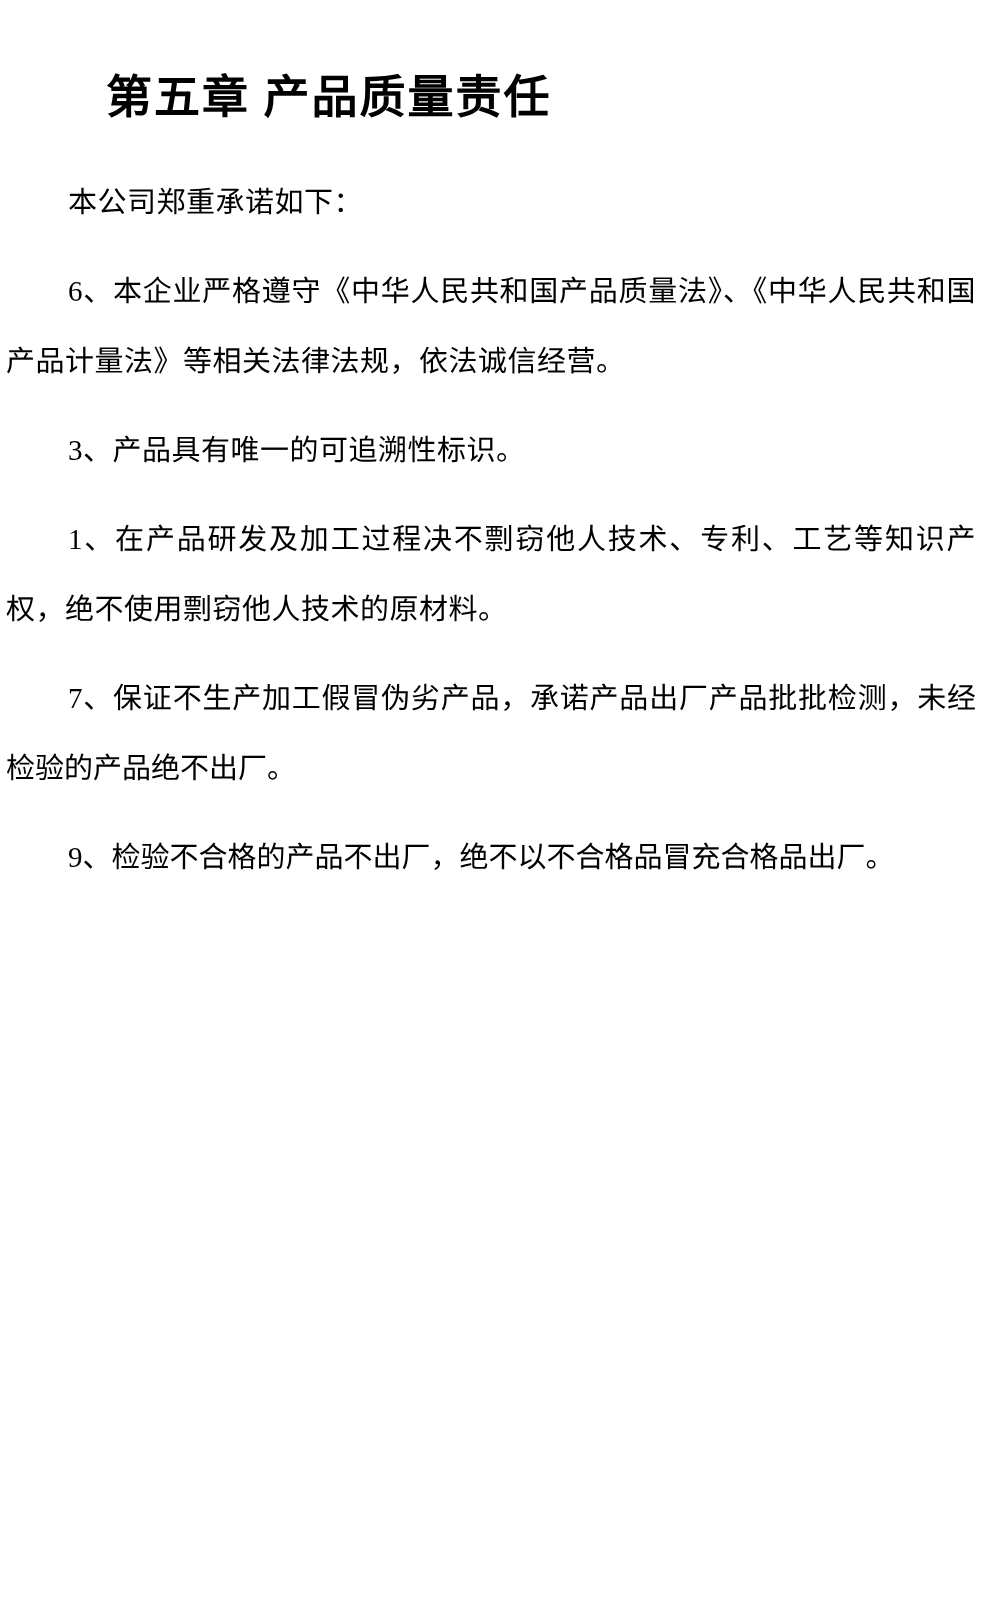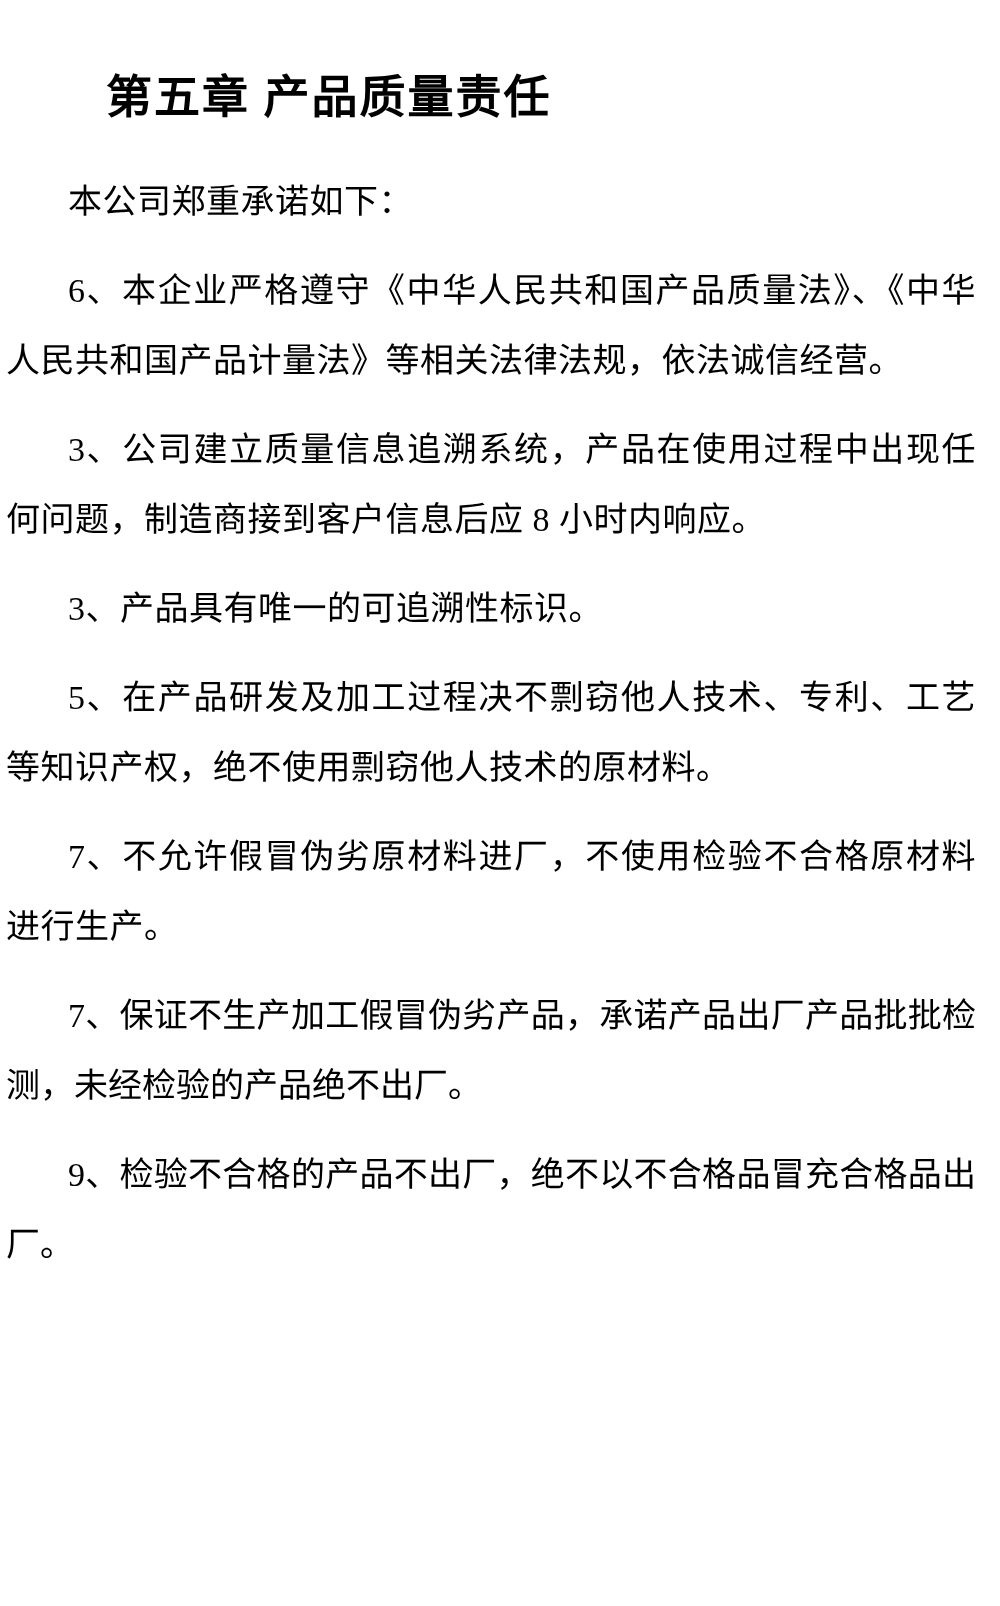--- a/index.html
+++ b/index.html
@@ -23,40 +23,38 @@
   }
   .chapter-title {
     font-size: 46px;
     font-weight: bold;
     line-height: 1.15;
     margin: 0 0 42px 100px;
     letter-spacing: 2px;
     white-space: nowrap;
   }
   .doc-paragraph {
-    font-size: 34px;
+    font-size: 29px;
     line-height: 70px;
     text-align: justify;
     text-indent: 62px;
     margin: 19px 0;
     letter-spacing: 0.5px;
   }
   
   .doc-paragraph.condensed {
     letter-spacing: 0;
   }
 </style>
 </head>
 <body>
 
 <div class="page">
   <h1 class="chapter-title">第五章 产品质量责任</h1>
 
   <p class="doc-paragraph">本公司郑重承诺如下：</p>
 
   <p class="doc-paragraph">6、本企业严格遵守《中华人民共和国产品质量法》、《中华人民共和国产品计量法》等相关法律法规，依法诚信经营。</p>
-  <p class="doc-paragraph">3、公司建立质量信息追溯系统，产品在使用过程中出现任何问题，制造商接到客户信息后应 8 小时内响应。</p>
   <p class="doc-paragraph">3、产品具有唯一的可追溯性标识。</p>
-  <p class="doc-paragraph">5、在产品研发及加工过程决不剽窃他人技术、专利、工艺等知识产权，绝不使用剽窃他人技术的原材料。</p>
-  <p class="doc-paragraph">7、不允许假冒伪劣原材料进厂，不使用检验不合格原材料进行生产。</p>
+  <p class="doc-paragraph">1、在产品研发及加工过程决不剽窃他人技术、专利、工艺等知识产权，绝不使用剽窃他人技术的原材料。</p>
   <p class="doc-paragraph condensed">7、保证不生产加工假冒伪劣产品，承诺产品出厂产品批批检测，未经检验的产品绝不出厂。</p>
   <p class="doc-paragraph condensed">9、检验不合格的产品不出厂，绝不以不合格品冒充合格品出厂。</p>
 </div>
 
 </body></html>

